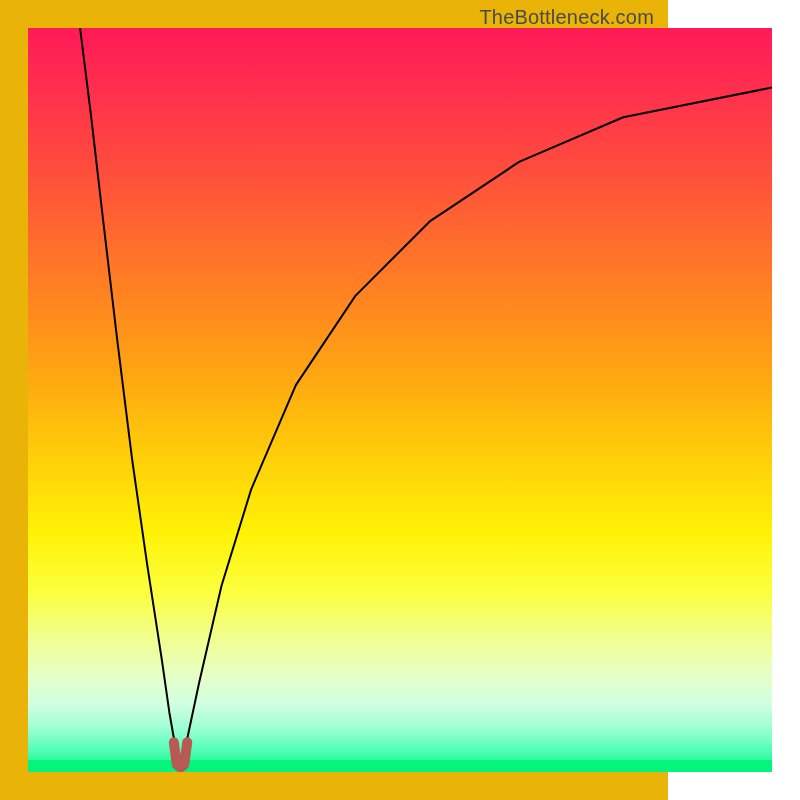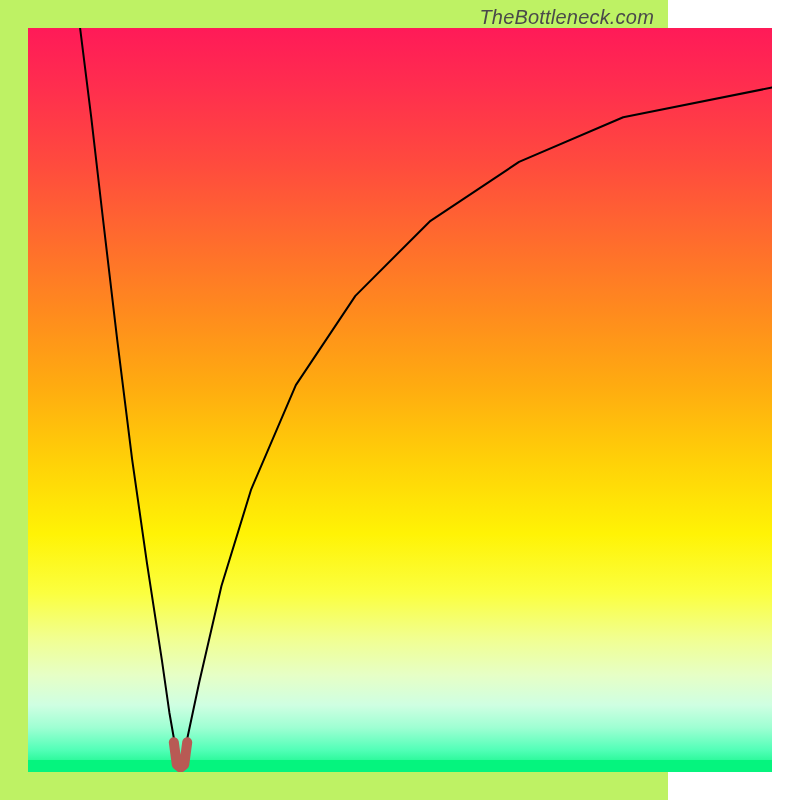--- a/index.html
+++ b/index.html
@@ -7,22 +7,21 @@
     padding: 0;
     width: 800px;
     height: 800px;
     overflow: hidden;
     font-family: Arial, Helvetica, sans-serif;
   }
   .frame {
     position: relative;
     width: 668px;
     height: 800px;
-    background: #bef264;
-    font-style: italic;
+    background: #eab308;
   }
   .watermark {
     position: absolute;
     top: 6px;
     right: 14px;
     color: #4a4a4a;
     font-size: 20px;
     font-weight: 400;
     letter-spacing: 0.2px;
     z-index: 3;

